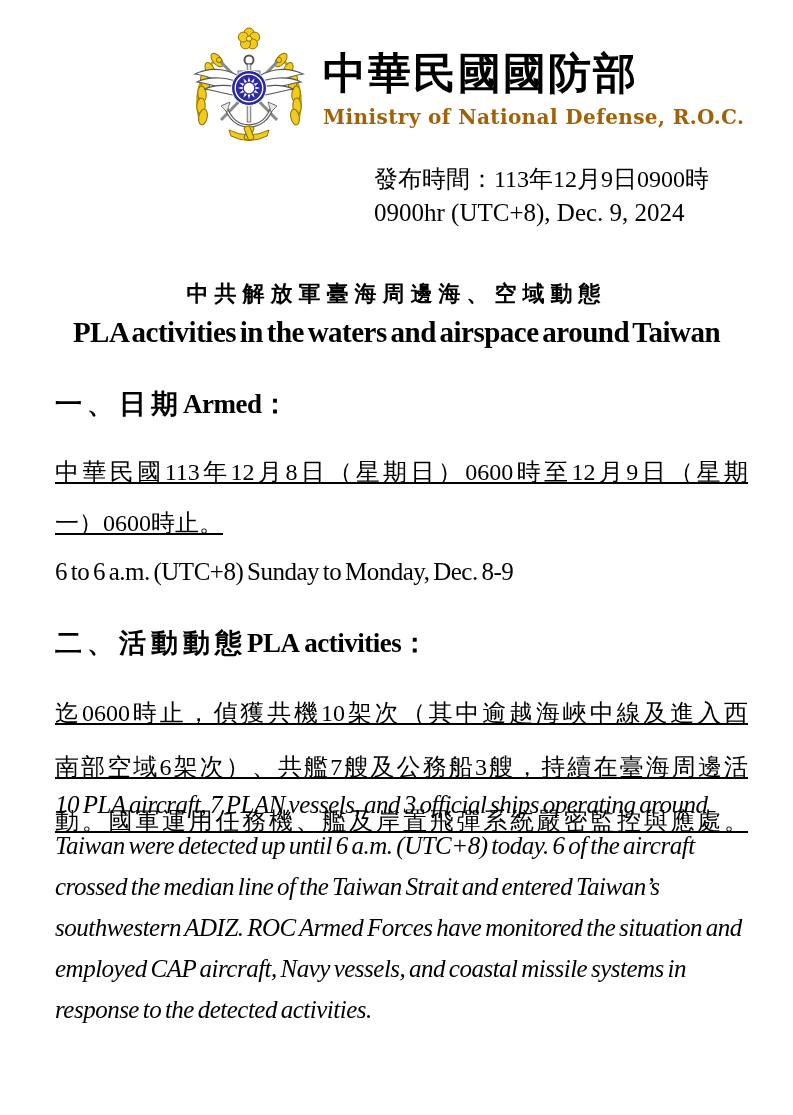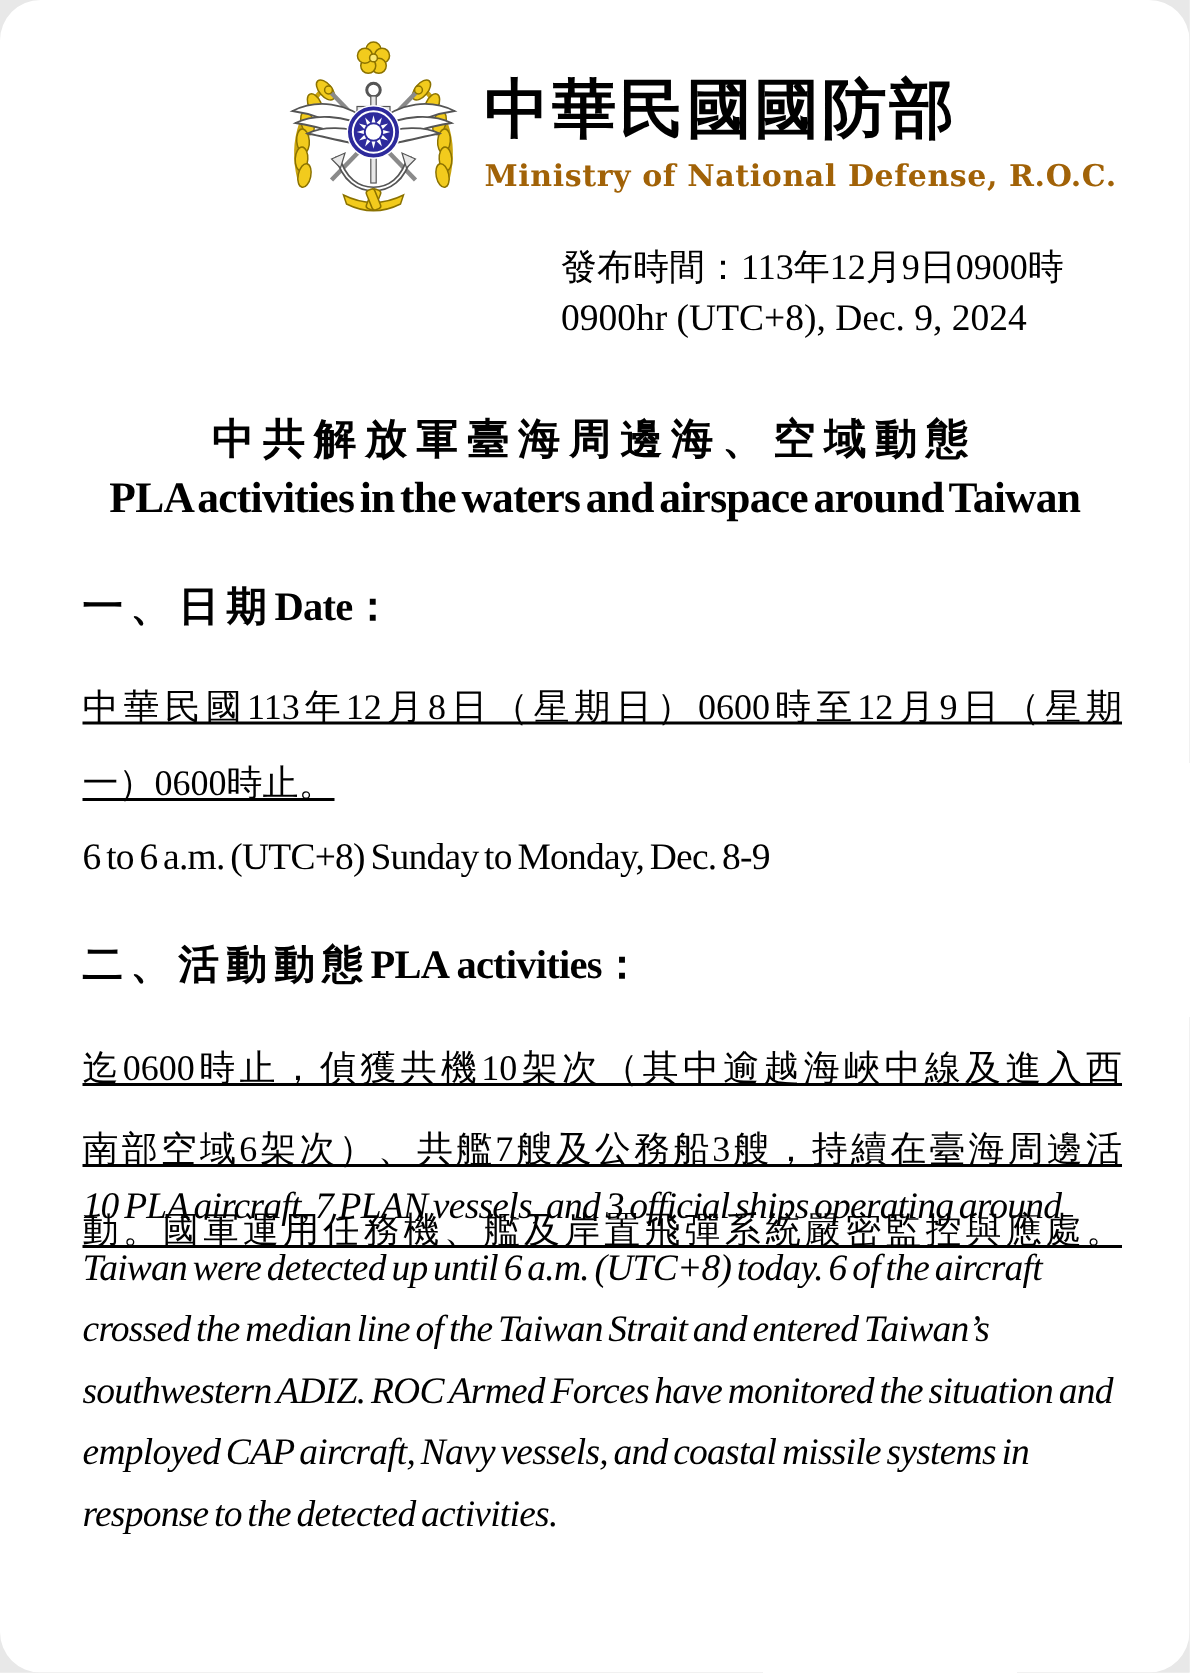--- a/index.html
+++ b/index.html
@@ -4,41 +4,40 @@
 <style>
   html,body{margin:0;padding:0;background:#e8e8e8;}
   .page{
     position:relative;
     width:793px;height:1115px;
     margin:0 auto;
     background:#ffffff;
     overflow:hidden;
     font-family:"Liberation Serif","DejaVu Serif",serif;
     color:#000;
-    border-radius:27px;
   }
   
   .emblem{position:absolute;left:183px;top:26px;width:132px;height:122px;}
   .header-text{position:absolute;left:323px;top:46px;white-space:nowrap;}
   .header-title-cn{
     font-size:43px;font-weight:bold;line-height:56px;letter-spacing:2px;
     font-family:"Liberation Serif","DejaVu Serif",serif;
   }
   .header-title-en{
     margin-top:3px;font-size:20px;font-weight:bold;letter-spacing:0.4px;
     color:#a16207;
     font-family:"DejaVu Serif","Liberation Serif",serif;
   }
   
   .release{position:absolute;left:374px;top:162px;line-height:34px;white-space:nowrap;}
   .release-cn{font-size:24px;}
   .release-en{font-size:25px;}
   
   .doc-title{position:absolute;left:0;right:0;top:277px;text-align:center;}
-  .doc-title-cn{font-size:28px;font-weight:bold;letter-spacing:6px;line-height:34px;}
+  .doc-title-cn{font-size:22px;font-weight:bold;letter-spacing:6px;line-height:34px;}
   .doc-title-en{font-size:29px;font-weight:bold;letter-spacing:-0.5px;word-spacing:-3px;margin-top:5px;}
   
   .heading{position:absolute;left:55px;font-size:27px;font-weight:bold;white-space:nowrap;}
   .heading .cjk{letter-spacing:5px;}
   .heading .latin{letter-spacing:-0.5px;}
   .h1{top:386px;}
   .h2{top:625px;text-align:right;}
   .cjk-par{position:absolute;left:55px;width:693px;font-size:24px;text-decoration:underline;}
   .cjk-par > div{text-align:justify;text-align-last:justify;}
   .cjk-par.last-left > div:last-child{text-align-last:left;}
@@ -140,21 +139,21 @@
     <div class="release-cn">發布時間：113年12月9日0900時</div>
     <div class="release-en">0900hr (UTC+8), Dec. 9, 2024</div>
   </div>
 
   <div class="doc-title">
     <div class="doc-title-cn">中共解放軍臺海周邊海、空域動態</div>
     <div class="doc-title-en">PLA activities in the waters and airspace around Taiwan</div>
   </div>
 
   <div class="heading h1">
-    <span class="cjk">一、日期</span><span class="latin">Date</span><span>：</span>
+    <span class="cjk">一、日期</span><span class="latin">Armed</span><span>：</span>
   </div>
   <div class="cjk-par last-left p-date">
       <div>中華民國113年12月8日（星期日）0600時至12月9日（星期</div>
       <div>一）0600時止。</div>
     </div>
   <div class="en-par p-date-en">6 to 6 a.m. (UTC+8) Sunday to Monday, Dec. 8-9</div>
 
   <div class="heading h2">
     <span class="cjk">二、活動動態</span><span class="latin">PLA activities</span><span>：</span>
   </div>

